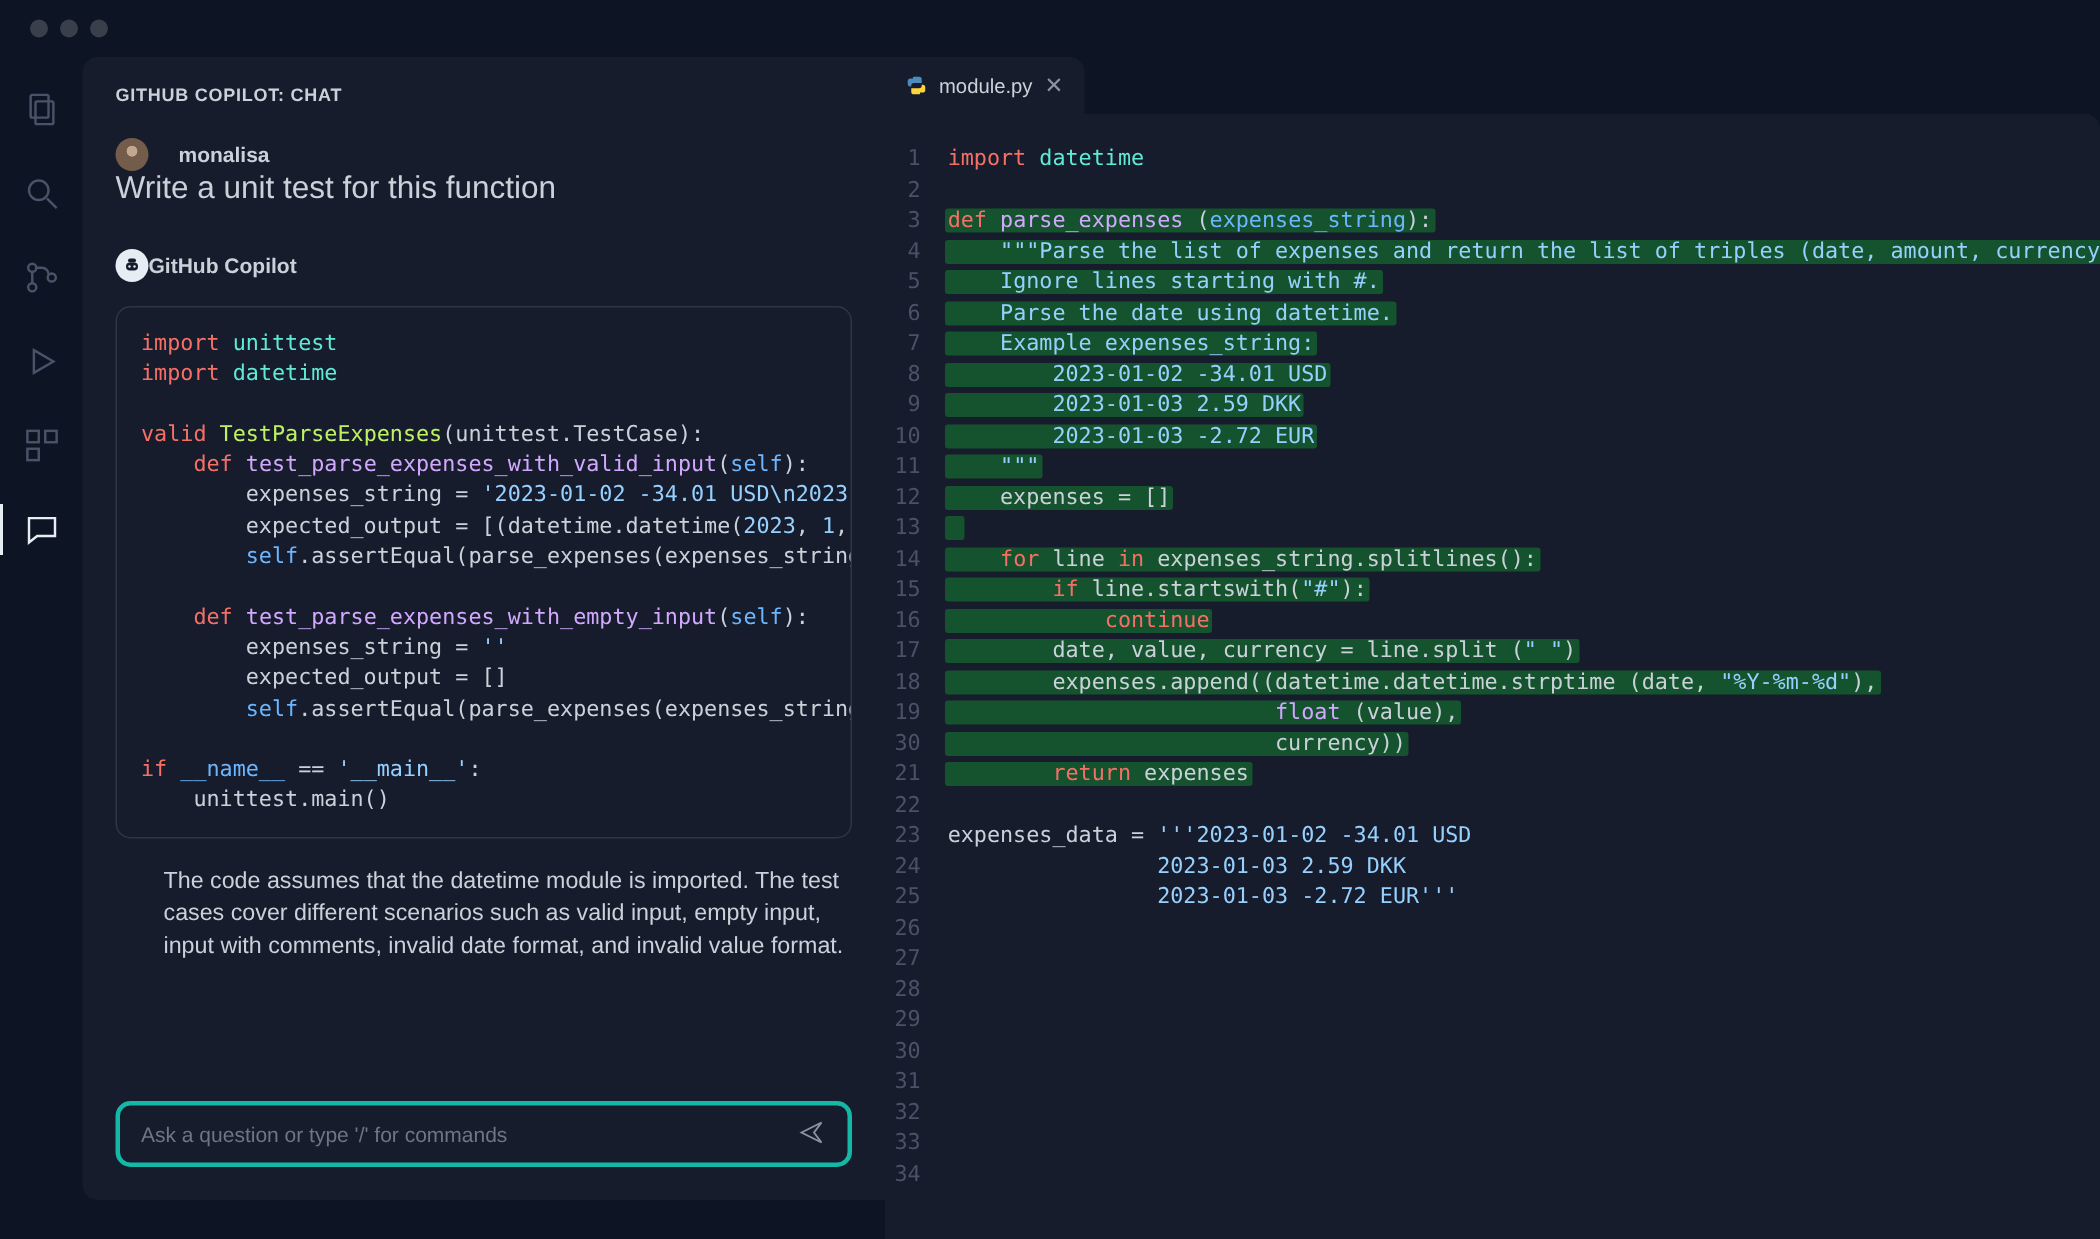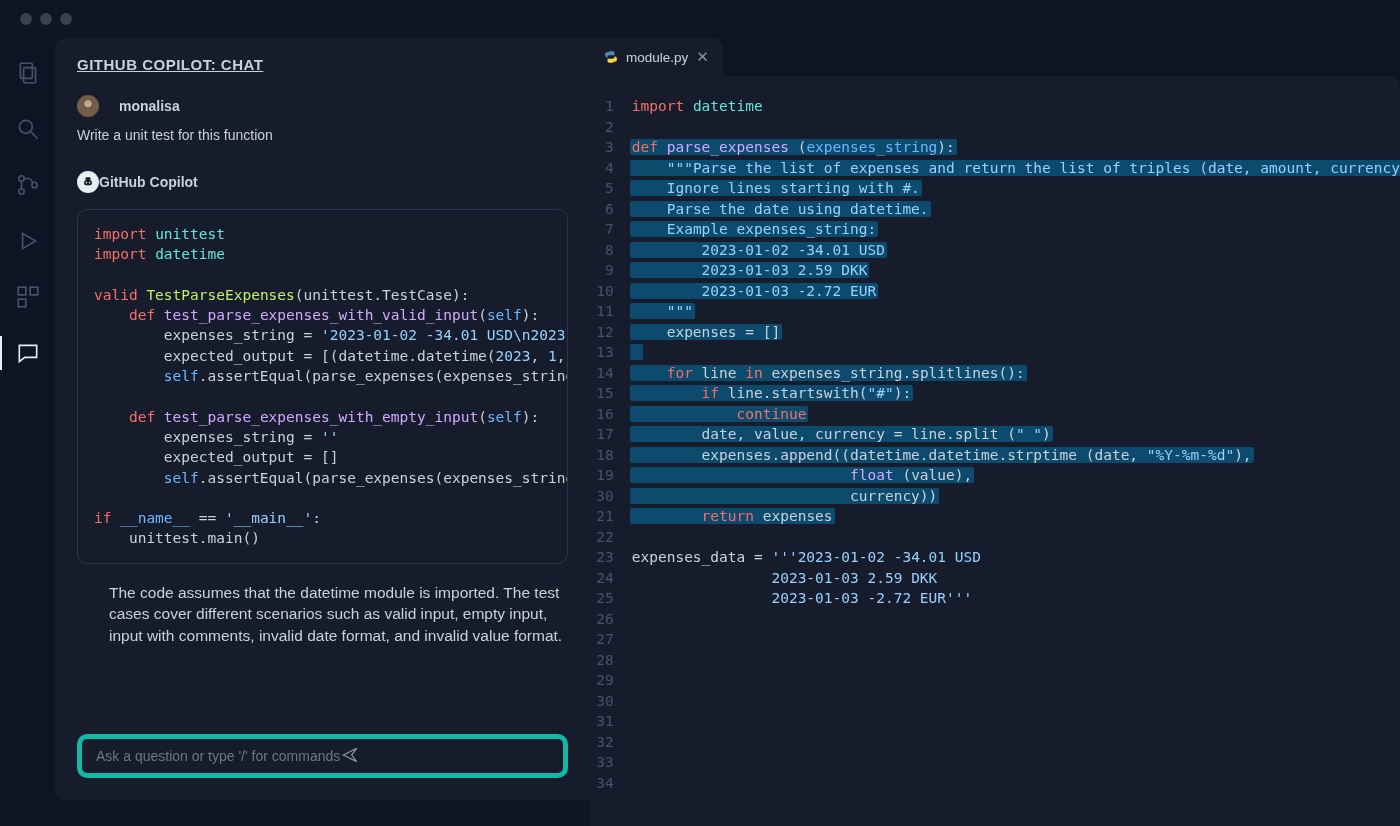--- a/index.html
+++ b/index.html
@@ -58,26 +58,25 @@
 
   .chat-panel {
     width: 535px;
     background: #161c2c;
     border-radius: 10px 0 0 10px;
     display: flex;
     flex-direction: column;
     margin-bottom: 26px;
   }
   .chat-header {
-    font-size: 15px;
+    font-size: 12px;
     font-weight: 600;
     letter-spacing: 0.5px;
     color: #c9d1d9;
     padding: 18px 22px 14px;
-    text-decoration: underline;
   }
   .chat-body {
     flex: 1;
     overflow: hidden;
     padding: 0 22px;
     display: flex;
     flex-direction: column;
   }
   .user-row {
     display: flex;
@@ -88,23 +87,22 @@
   .avatar {
     width: 22px; height: 22px; border-radius: 50%;
     background: #735c4a;
     display: flex; align-items: center; justify-content: center;
     font-size: 11px;
     overflow: hidden;
   }
   .avatar-user { background: radial-gradient(circle at 50% 40%, #c2a88f 20%, #735c4a 22%); }
   .username { font-weight: 600; color: #c9d1d9; }
   .user-prompt {
-    margin-top: 10px;
-    color: #c9d1d9;
-    font-size: 14px;
+    color: #c9d1d9;
+    font-size: 21px;
   }
   .copilot-row {
     display: flex; align-items: center; 
     margin-top: 28px;
   }
   .avatar-bot {
     width: 22px; height: 22px; border-radius: 50%;
     background: #e6edf3;
     display:flex;align-items:center;justify-content:center;
   }
@@ -126,27 +124,28 @@
     margin-top: 18px;
     color: #c9d1d9;
     font-size: 15.5px;
     line-height: 1.4;
     margin-left: 32px;
   }
   .chat-input-row {
     padding: 18px 22px 22px;
   }
   .chat-input {
-    border: 5px solid #14b8a6;
+    border: 3px solid #14b8a6;
     border-radius: 10px;
     height: 44px;
     display: flex;
     align-items: center;
     padding: 0 14px;
     color: #6e7681;
+    justify-content: space-between;
   }
   .chat-input svg { width: 20px; height: 20px; stroke: #8b949e; fill: none; stroke-width: 1.5; }
 
   .editor-area {
     flex: 1;
     display: flex;
     flex-direction: column;
     overflow: hidden;
   }
   .tabbar {
@@ -187,21 +186,21 @@
     user-select: none;
   }
   .gutter div { height: 20.5px; }
   .codelines {
     flex: 1;
     white-space: pre;
     color: #c9d1d9;
     position: relative;
   }
   .codelines .ln { height: 20.5px; display: block; }
-  .sel { background: #0c4a6e; border-radius: 2px; padding: 0 2px; margin: 0 -2px; }
+  .sel { background: #14532d; border-radius: 2px; padding: 0 2px; margin: 0 -2px; }
 
   
   .kw  { color: #f47067; }   
   .fn  { color: #d2a8ff; }   
   .cls { color: #bef264; }   
   .str { color: #96d0ff; }   
   .num { color: #96d0ff; }
   .slf { color: #6cb6ff; }
   .op  { color: #c9d1d9; }
   .id  { color: #5eead4; }

